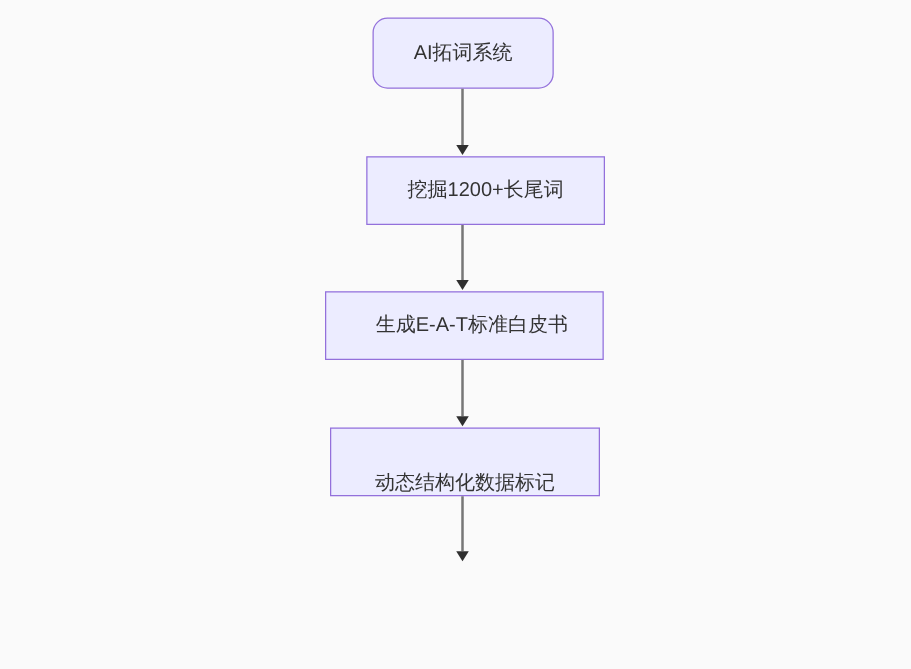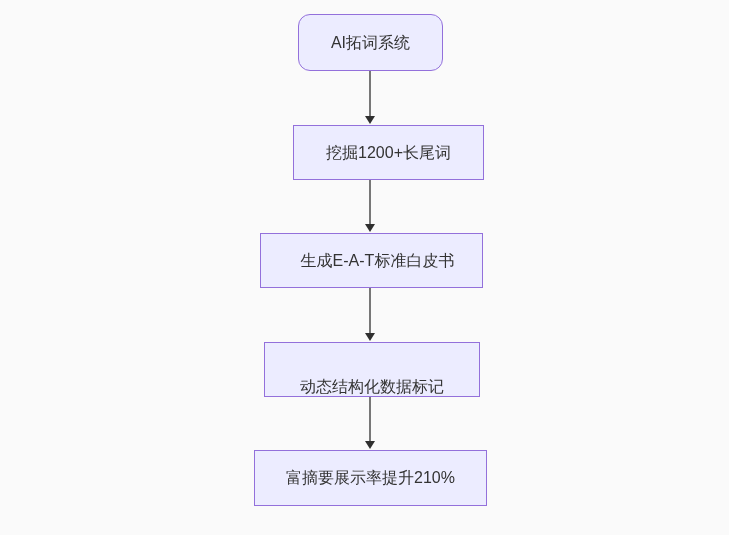--- a/index.html
+++ b/index.html
@@ -92,17 +92,14 @@
 
   <div class="node" style="left:264px; top:342px; width:216px; height:55px;align-items:flex-end;">
     <span class="node-label">动态结构化数据标记</span>
   </div>
 
   <div class="edge" style="left:364px; top:397px; height:52px;">
     <div class="edge-line"></div>
     <div class="arrowhead"></div>
   </div>
 
-  <div class="node" style="left:254px; top:450px; width:233px; height:56px;">
-    <span class="node-label">富摘要展示率提升210%</span>
-  </div>
 
 </div>
 
 </body></html>

